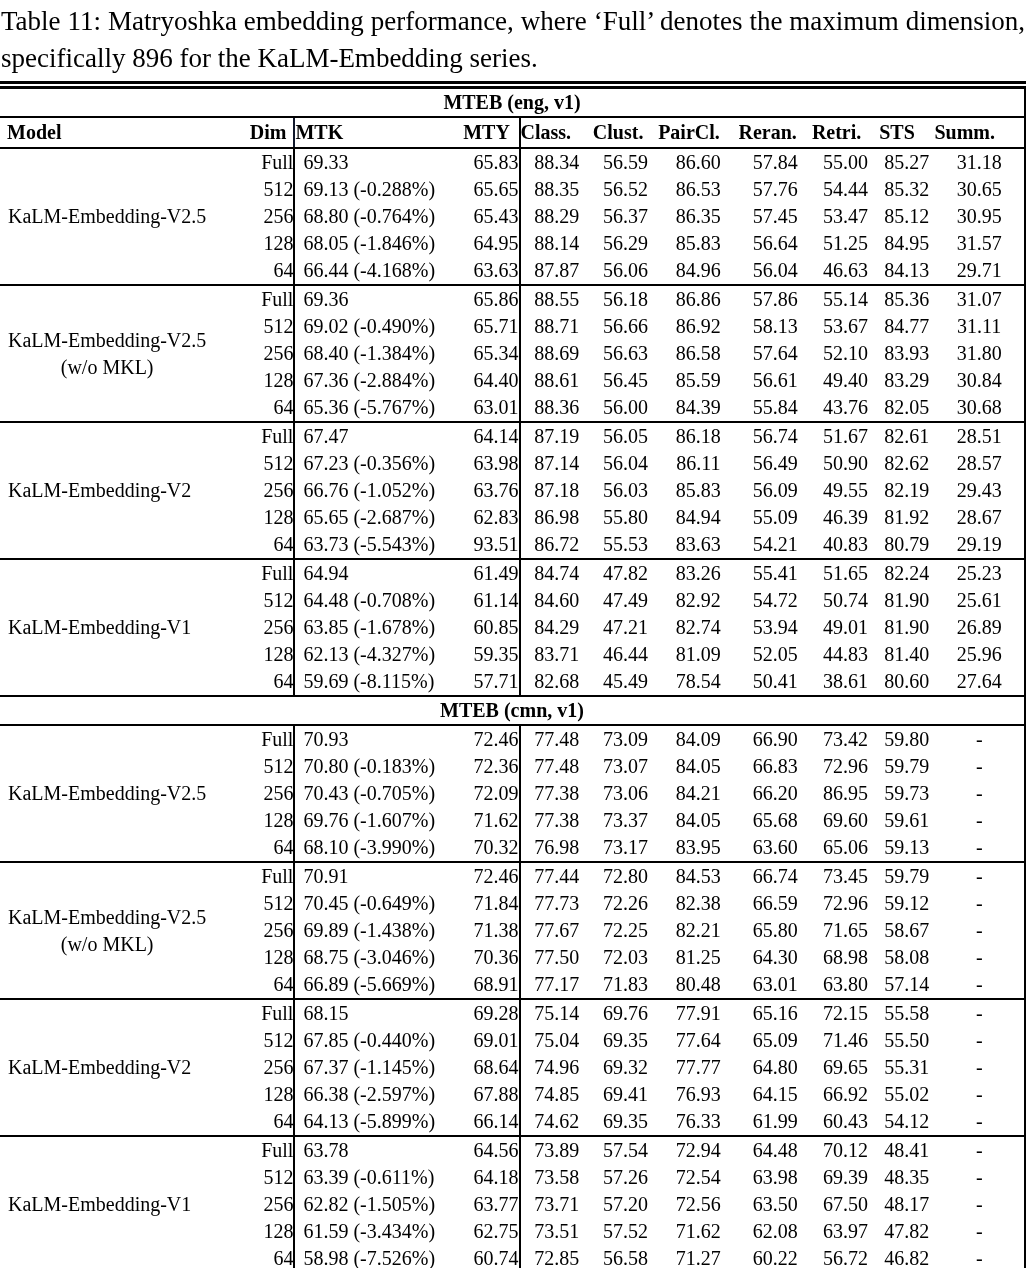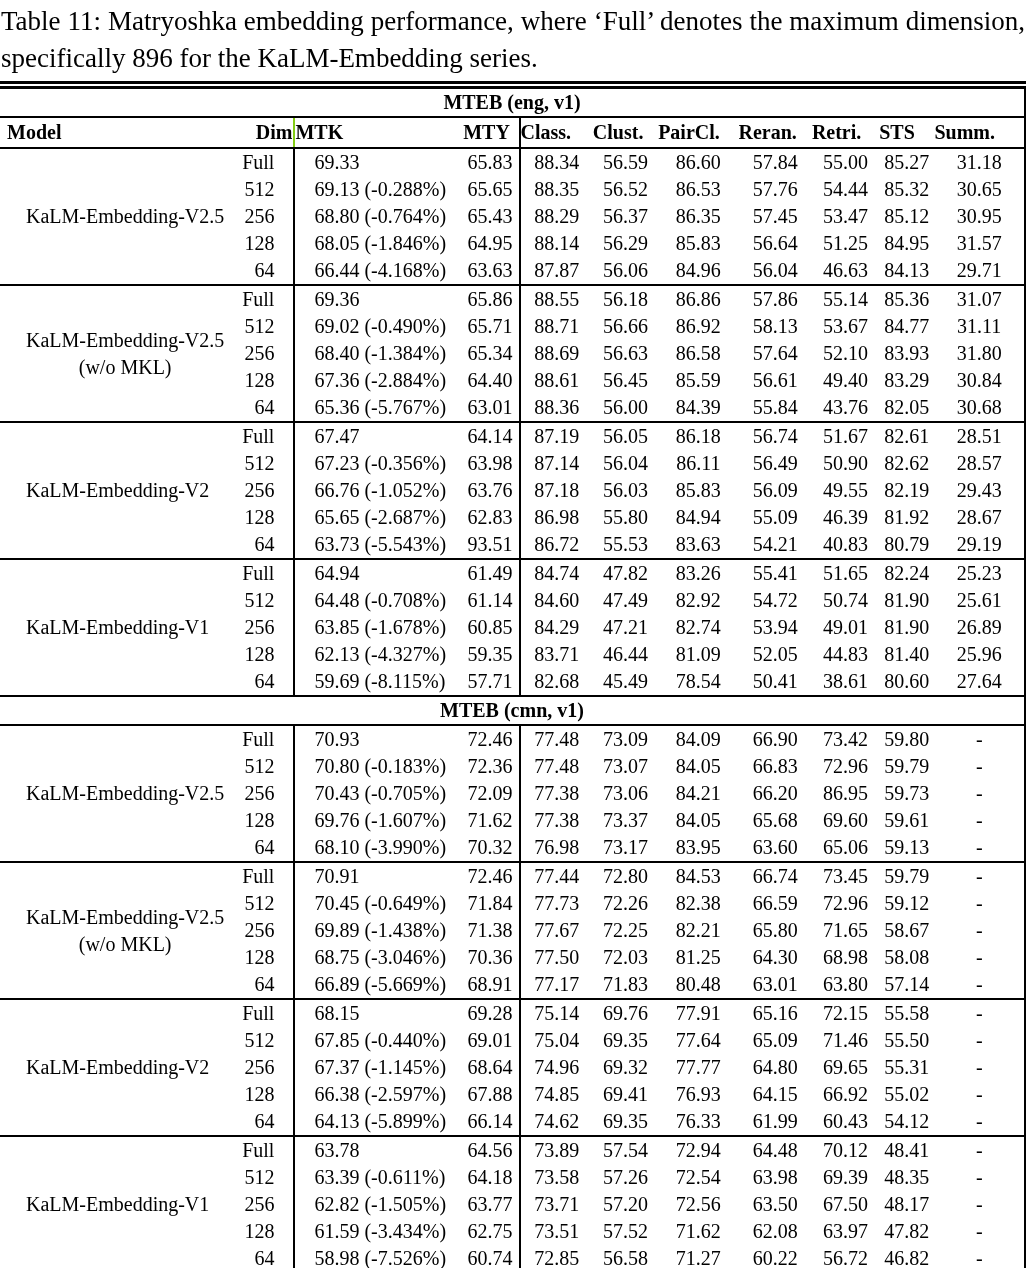--- a/index.html
+++ b/index.html
@@ -34,32 +34,32 @@
     line-height: 27px;
   }
   tr.section-title-row.first td { border-top: none; }
   tr.header-row th {
     font-weight: bold;
     text-align: left;
     border-bottom: 2px solid #000;
     line-height: 29px;
   }
   tr.header-row th.c0 { text-align: left; padding-left: 7px; margin-top: 44px; }
-  tr.header-row th.c1 { text-align: right; padding-right: 1px; border-right: 2px solid #84cc16; }
+  tr.header-row th.c1 { text-align: right; padding-right: 7px; border-right: 2px solid #0f172a; }
   tr.header-row th.c3 { text-align: left; padding-right: 6px; border-right: 2px solid #000; }
   td.model {
     text-align: left;
-    padding-left: 26px;
+    padding-left: 8px;
     vertical-align: middle;
     border-bottom: 2px solid #000;
   }
   .model-inner { display: inline-block; text-align: center; }
-  td.dim { text-align: right; padding-right: 19px; border-right: 2px solid #000; }
-  td.mtk { text-align: left; padding-left: 19px; }
-  td.mty { text-align: right; padding-right: 6px; border-right: 2px solid #000; }
+  td.dim { text-align: right; padding-right: 0; border-right: 2px solid #000; }
+  td.mtk { text-align: left; padding-left: 8px; }
+  td.mty { text-align: right; border-right: 2px solid #000; }
   td.metric { text-align: center; }
   tr.group-last td { border-bottom: 2px solid #000; }
 </style>
 </head>
 <body>
 
 <div class="caption">Table 11: Matryoshka embedding performance, where ‘Full’ denotes the maximum dimension, specifically 896 for the KaLM-Embedding series.</div>
 
 <table class="results">
   <colgroup>

